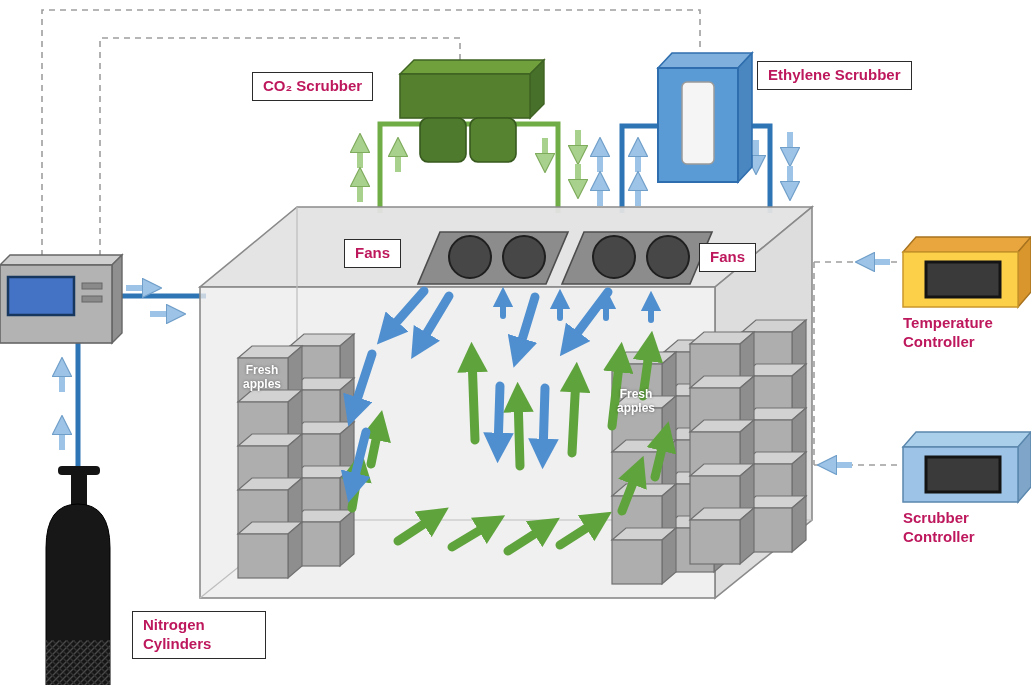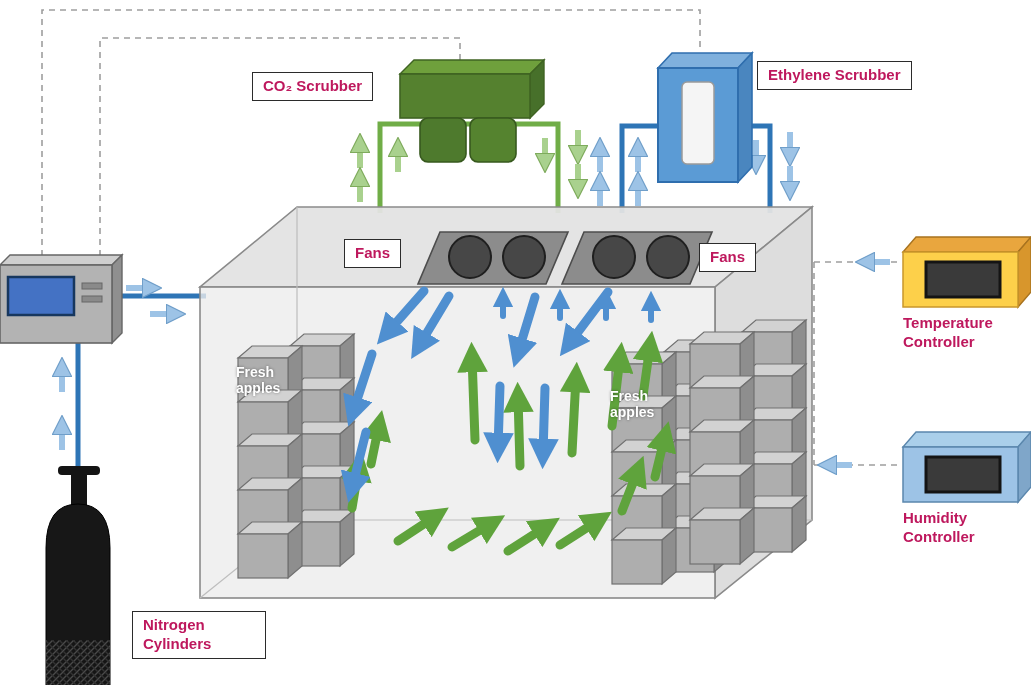--- a/index.html
+++ b/index.html
@@ -10,21 +10,21 @@
   .stage svg{position:absolute;left:0;top:0;}
   .lbl{
     position:absolute;font-weight:bold;color:#be185d;font-size:15px;line-height:1.25;
     white-space:pre-line;
   }
   .tag{
     background:#ffffff;border:1.6px solid #2b2b2b;padding:4px 10px;
   }
   .center{text-align:left;}
   .fresh{
-    font-size:14px;color:#ffffff;line-height:1.15;
+    font-size:12px;color:#ffffff;text-align:center;line-height:1.15;
     text-shadow:0 0 3px rgba(0,0,0,0.45);
   }
 </style>
 </head>
 <body>
 
 <div class="stage">
 
 <svg width="1031" height="685" viewBox="0 0 1031 685">
   <defs>
@@ -230,18 +230,18 @@
 <div class="lbl tag" style="left:252px;top:72px;">CO₂ Scrubber</div>
 <div class="lbl tag" style="left:757px;top:61px;">Ethylene Scrubber</div>
 <div class="lbl tag" style="left:344px;top:239px;">Fans</div>
 <div class="lbl tag" style="left:699px;top:243px;">Fans</div>
 <div class="lbl fresh" style="left:236px;top:364px;width:52px;">Fresh
 apples</div>
 <div class="lbl fresh" style="left:610px;top:388px;width:52px;">Fresh
 apples</div>
 <div class="lbl center" style="left:903px;top:314px;width:128px;">Temperature
 Controller</div>
-<div class="lbl center" style="left:903px;top:509px;width:128px;">Humidity
+<div class="lbl center" style="left:903px;top:509px;width:128px;">Scrubber
 Controller</div>
 <div class="lbl tag center" style="left:126px;top:611px;width:112px;margin-left:6px;">Nitrogen
 Cylinders</div>
 
 </div>
 
 </body></html>

